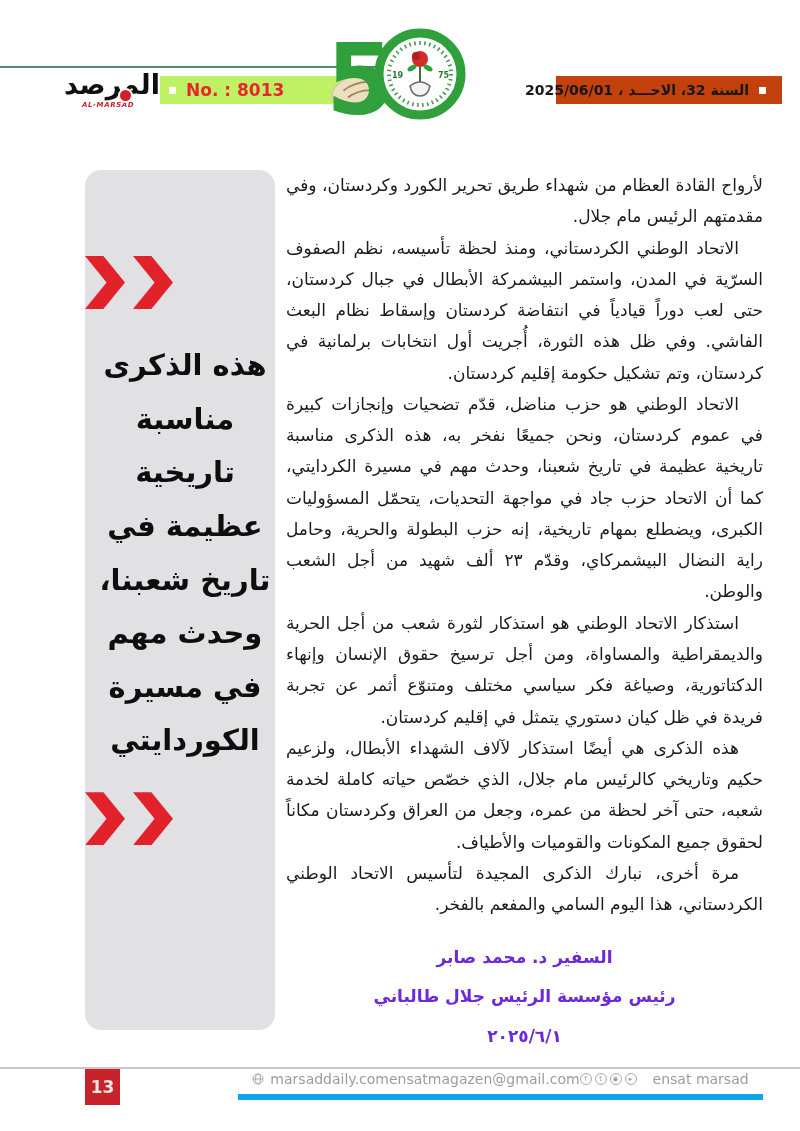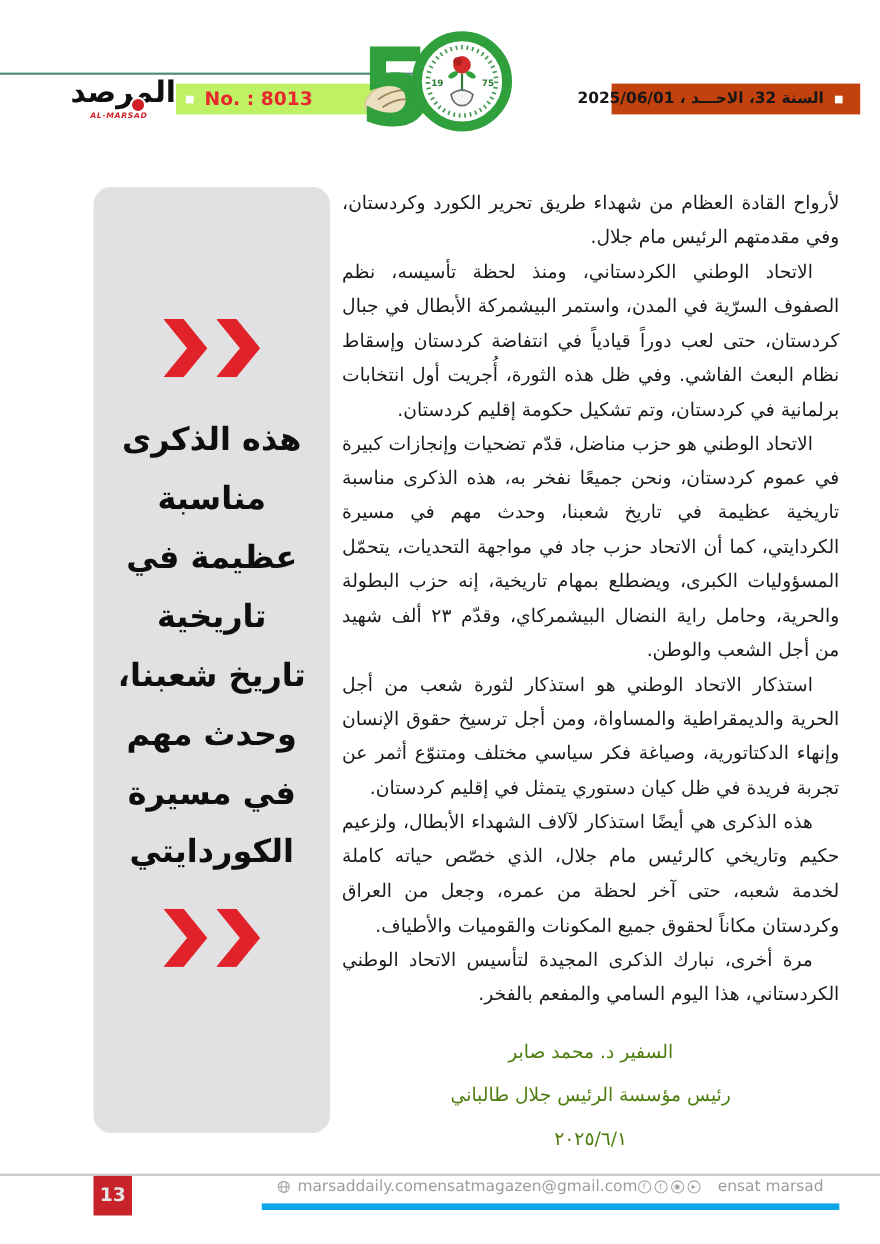--- a/index.html
+++ b/index.html
@@ -25,35 +25,35 @@
 
   .anniv { position:absolute; top:26px; left:326px; width:142px; height:98px; }
 
   .date-bar { position:absolute; top:76px; left:556px; width:226px; height:28px; background:#c2410c;
               direction:rtl; display:flex; align-items:center; gap:10px; padding:0 16px; box-sizing:border-box; }
   .date-label { font-size:14px; font-weight:bold; color:#171717; white-space:nowrap; }
 
   
   .content { position:absolute; top:170px; left:85px; width:678px; display:flex; gap:11px; align-items:flex-start; }
 
-  .quote-box { flex:none; width:215px; height:860px; background:#e1e1e3; border-radius:16px;
-               display:flex; flex-direction:column; align-items:center; box-sizing:border-box; padding-top:120px; }
+  .quote-box { flex:none; width:190px; height:860px; background:#e1e1e3; border-radius:16px;
+               display:flex; flex-direction:column; align-items:flex-start; box-sizing:border-box; padding-top:86px; }
   .chevrons { display:flex; gap:8px; }
   .chev { width:40px; height:53px; background:#e1222a;
           clip-path:polygon(0% 0%, 46% 0%, 100% 50%, 46% 100%, 0% 100%, 54% 50%); }
   .quote-text { margin-top:30px; direction:rtl; text-align:center; font-weight:bold;
                 font-size:29px; line-height:1.85; color:#0e0e0f; width:200px; }
   .chevrons.bottom { margin-top:24px; }
 
   .article { flex:1; direction:rtl; text-align:justify; font-size:17px; line-height:1.84; color:#1b1b1b; }
   .article p { margin:0; text-indent:24px; }
   .article p:first-child { text-indent:0; }
 
-  .signature { margin-top:18px; text-align:center; direction:rtl; color:#4d7c0f;
-               font-size:17px; line-height:2.3; font-weight:normal; }
+  .signature { margin-top:18px; text-align:center; direction:rtl; color:#6d28d9;
+               font-size:17px; line-height:2.3; font-weight:bold; }
   .signature div { margin:0; }
 
   
   .footer-line { position:absolute; top:1067px; left:0; width:800px; height:2px; background:#c9c9c9; }
   .page-num { position:absolute; top:1069px; left:85px; width:35px; height:36px; background:#c8232b;
               color:#e5e5e5; font-weight:bold; font-size:17px; display:flex; align-items:center; justify-content:center; }
   .footer-items { position:absolute; top:1071px; left:238px; width:525px; display:flex; align-items:center;
                   justify-content:center; color:#9c9c9c; font-size:14px;
                   border-bottom:6px solid #0ea5e9; padding-bottom:7px; }
   .f-group { display:flex; align-items:center; gap:6px; }
@@ -106,22 +106,22 @@
   <div class="content">
 
     <aside class="quote-box">
       <div class="chevrons">
         <span class="chev"></span>
         <span class="chev"></span>
       </div>
       <div class="quote-text">
           <div>هذه الذكرى</div>
           <div>مناسبة</div>
+          <div>تاريخية</div>
           <div>عظيمة في</div>
-          <div>تاريخية</div>
           <div>تاريخ شعبنا،</div>
           <div>وحدث مهم</div>
           <div>في مسيرة</div>
           <div>الكوردايتي</div>
         </div>
       <div class="chevrons bottom">
         <span class="chev"></span>
         <span class="chev"></span>
       </div>
     </aside>

